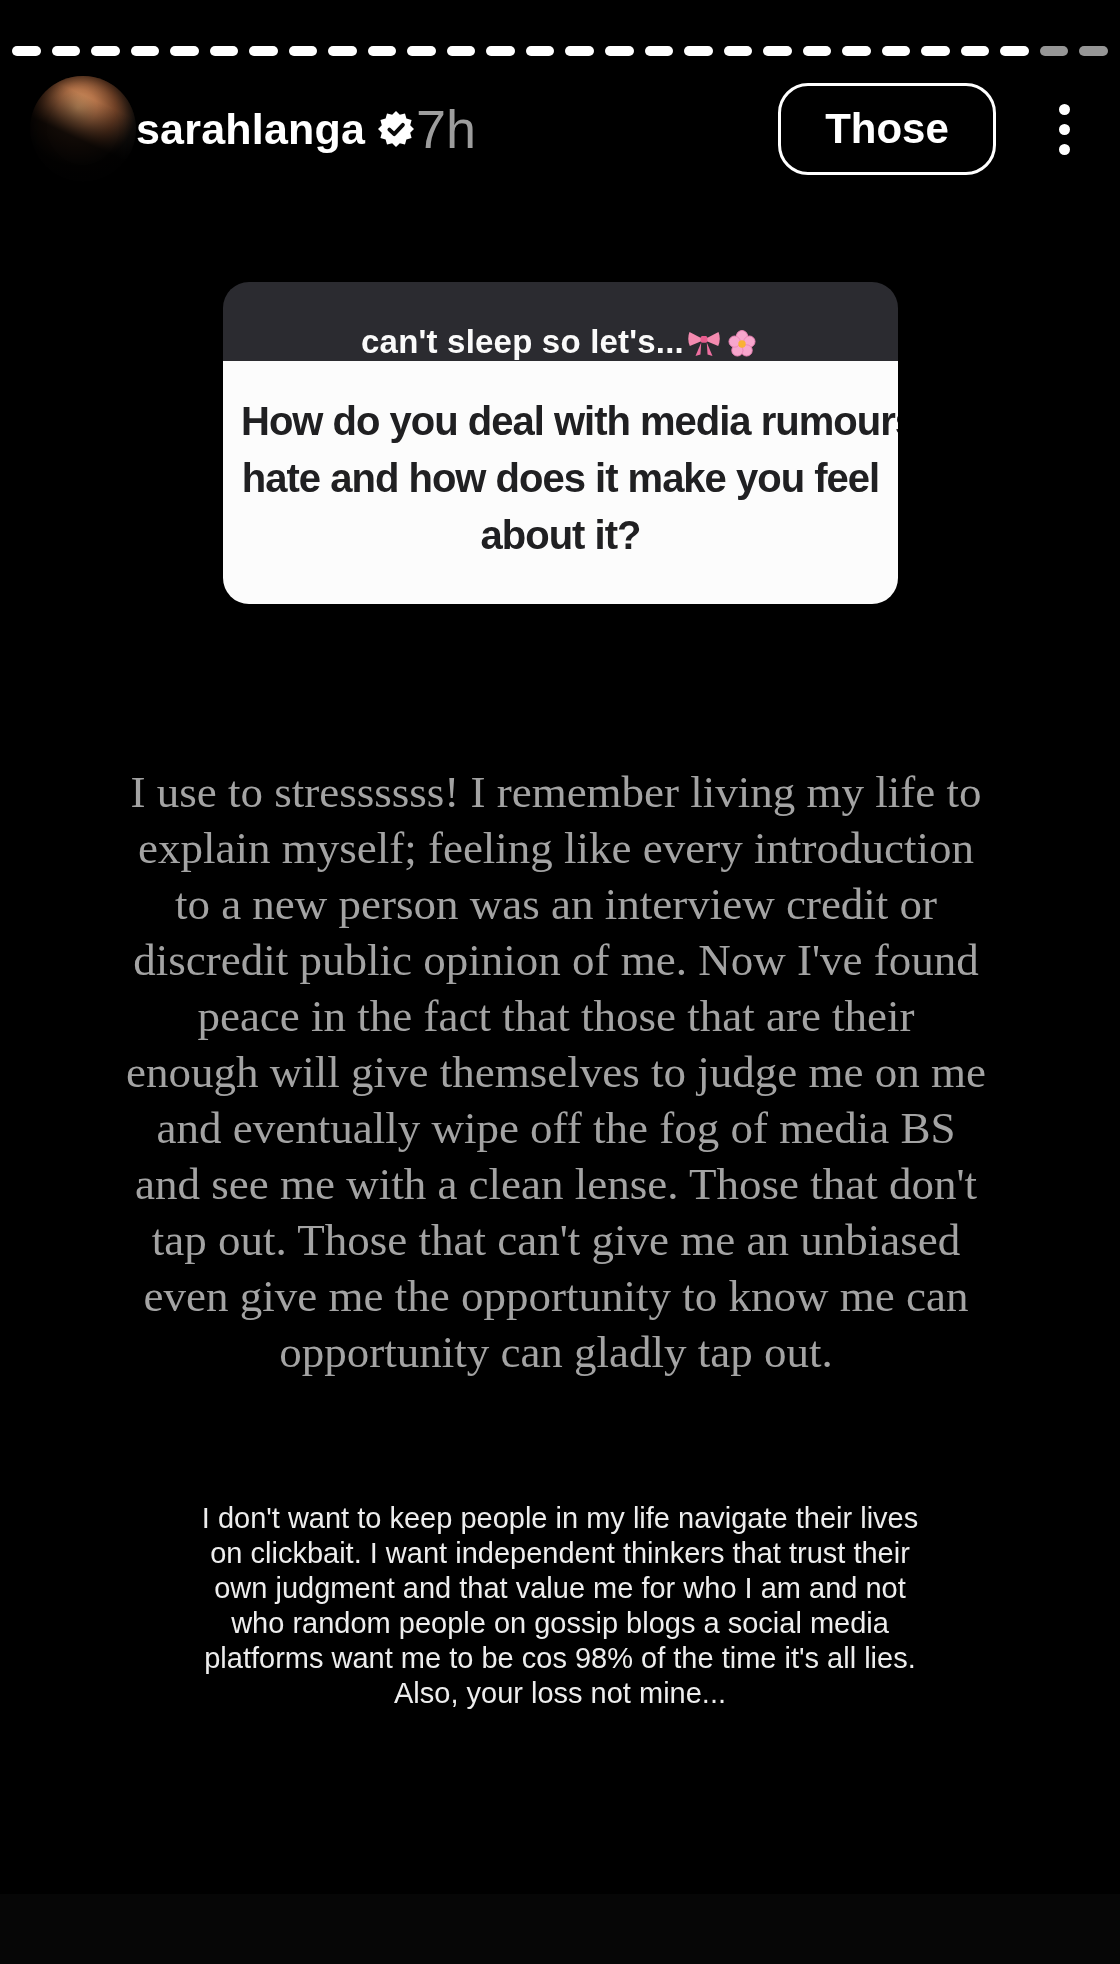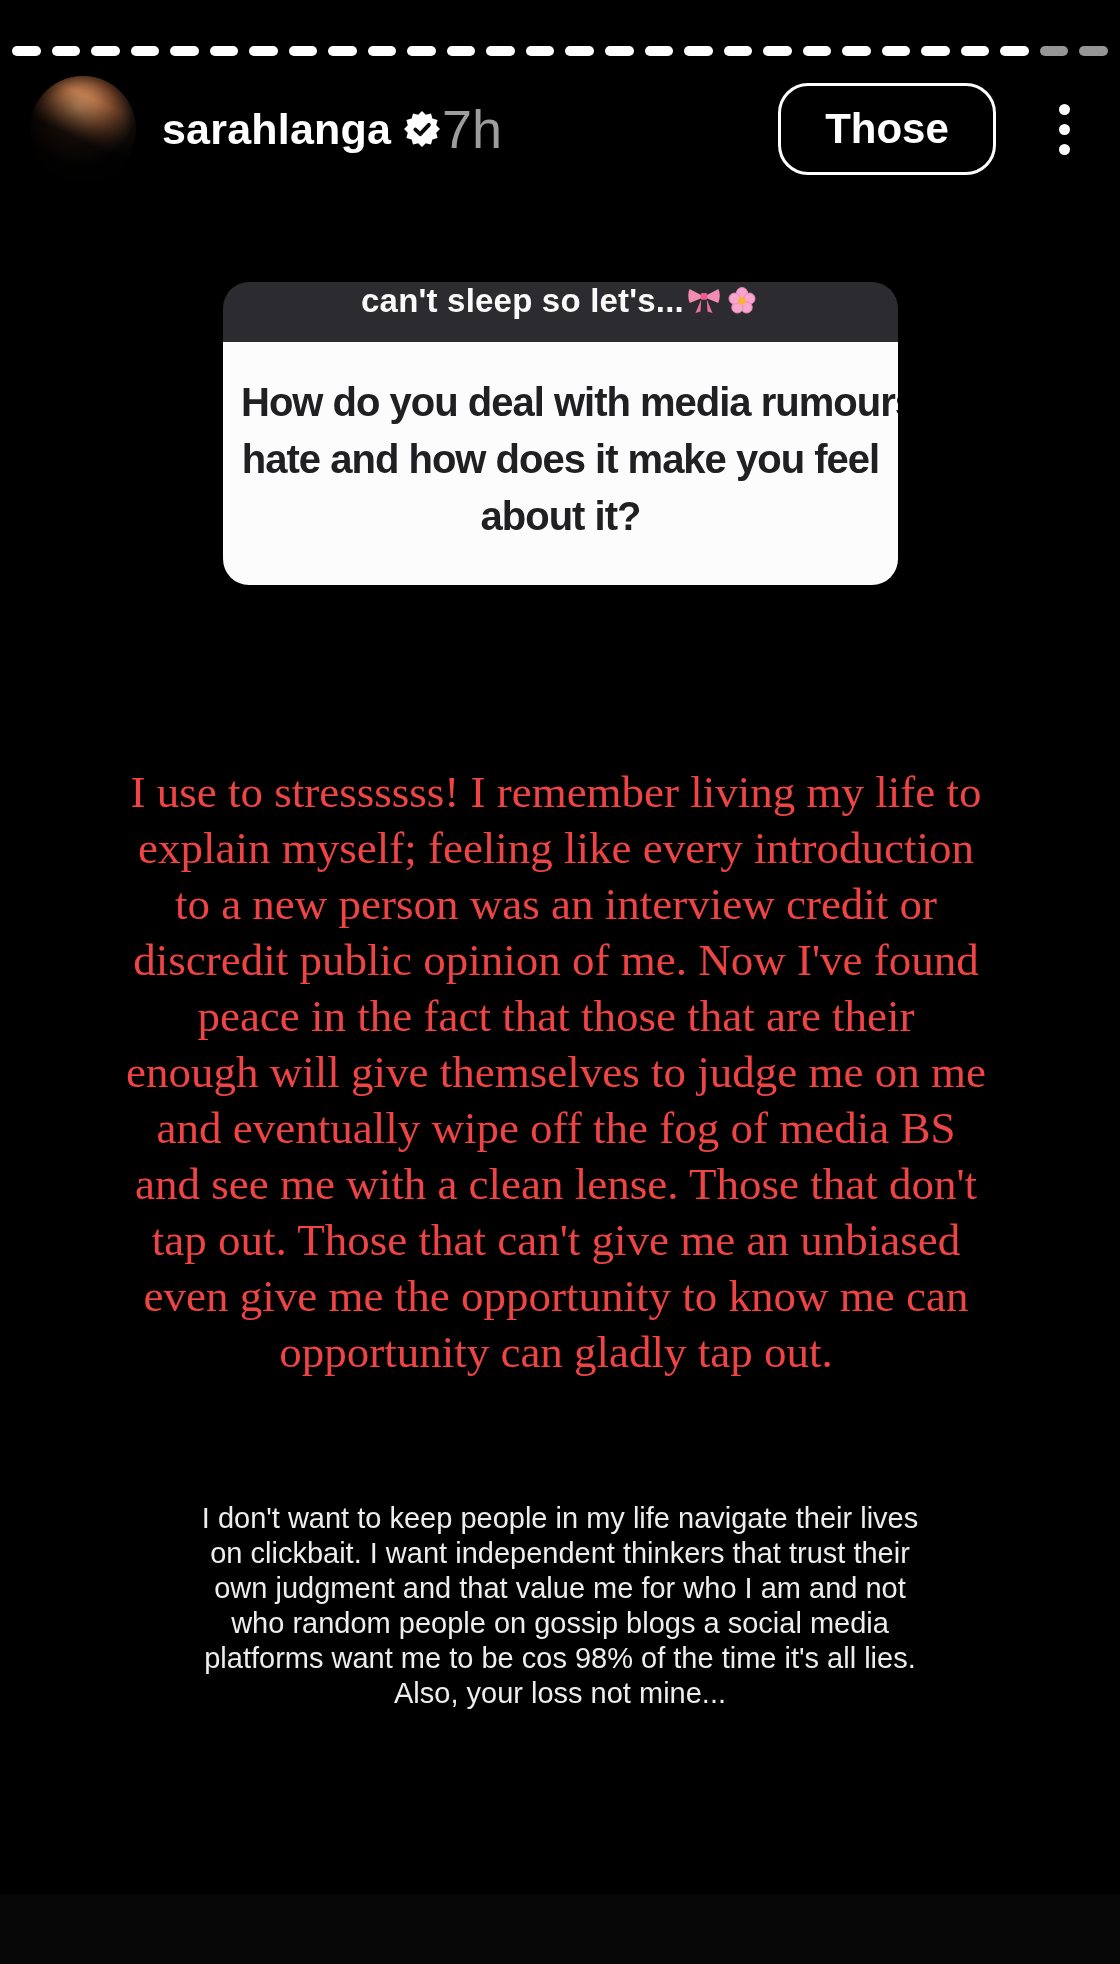--- a/index.html
+++ b/index.html
@@ -13,43 +13,43 @@
   .progress-seg[data-state="unviewed"]{background:#969696;}
 
   
   .header-row{position:absolute;top:72px;left:30px;right:50px;height:114px;
               display:flex;align-items:center;}
   .avatar{width:106px;height:106px;border-radius:50%;flex:0 0 auto;
           background:
             linear-gradient(205deg, rgba(0,0,0,0) 28%, rgba(0,0,0,0.88) 58%),
             radial-gradient(circle at 45% 30%, #d59a66 0%, #b5744a 20%, #6e4026 40%, #171310 62%, #070a10 100%);
           box-shadow:inset 0 0 14px rgba(0,0,0,.7);}
-  .username{margin-left:26px;color:#fff;font-size:43px;font-weight:700;letter-spacing:.2px;}
+  .username{color:#fff;font-size:43px;font-weight:700;letter-spacing:.2px;}
   .badge{width:36px;height:36px;margin-left:13px;flex:0 0 auto;}
   .timestamp{margin-left:2px;color:#9d9d9d;font-size:54px;font-weight:400;}
   .spacer{flex:1;}
   .follow-btn{width:212px;height:86px;border:3px solid #fff;border-radius:30px;
               background:transparent;color:#fff;font-size:42px;font-weight:600;
               font-family:"Liberation Sans",sans-serif;display:flex;align-items:center;justify-content:center;}
   .dots{margin-left:63px;display:flex;flex-direction:column;gap:9px;align-items:center;}
   .dots span{width:11px;height:11px;border-radius:50%;background:#fff;}
 
   
   .sticker{position:absolute;left:223px;top:282px;width:675px;border-radius:26px;
            overflow:hidden;box-shadow:0 10px 30px rgba(0,0,0,.4);}
-  .sticker-head{height:60px;background:#2b2b30;display:flex;align-items:flex-start;justify-content:center;}
+  .sticker-head{height:79px;background:#2b2b30;display:flex;align-items:flex-end;justify-content:center;}
   .sticker-head .prompt{color:#fafafa;font-size:33px;font-weight:600;letter-spacing:.2px;}
   .emoji{width:36px;height:36px;margin-left:2px;position:relative;top:1px;}
   .sticker-body{background:#fcfcfc;padding:32px 18px 40px 18px;text-align:center;}
   .q-line{white-space:nowrap;color:#202022;font-size:40px;line-height:57px;
           font-weight:600;letter-spacing:-1px;}
 
   
   .answer{position:absolute;top:764px;left:36px;right:44px;text-align:center;}
-  .a-line{white-space:nowrap;color:#ef4444;font-size:45px;line-height:56px;
+  .a-line{white-space:nowrap;color:#a3a3a3;font-size:45px;line-height:56px;
           font-family:"Liberation Serif",serif;font-weight:400;}
 
   
   .footer{position:absolute;top:1501px;left:120px;right:120px;text-align:center;}
   .f-line{white-space:nowrap;color:#ededed;font-size:29px;line-height:35px;
           font-family:Liberation Sans, sans-serif;}
 
   
   .bottom-band{position:absolute;left:0;right:0;top:1894px;height:70px;background:#060606;}
 </style>

